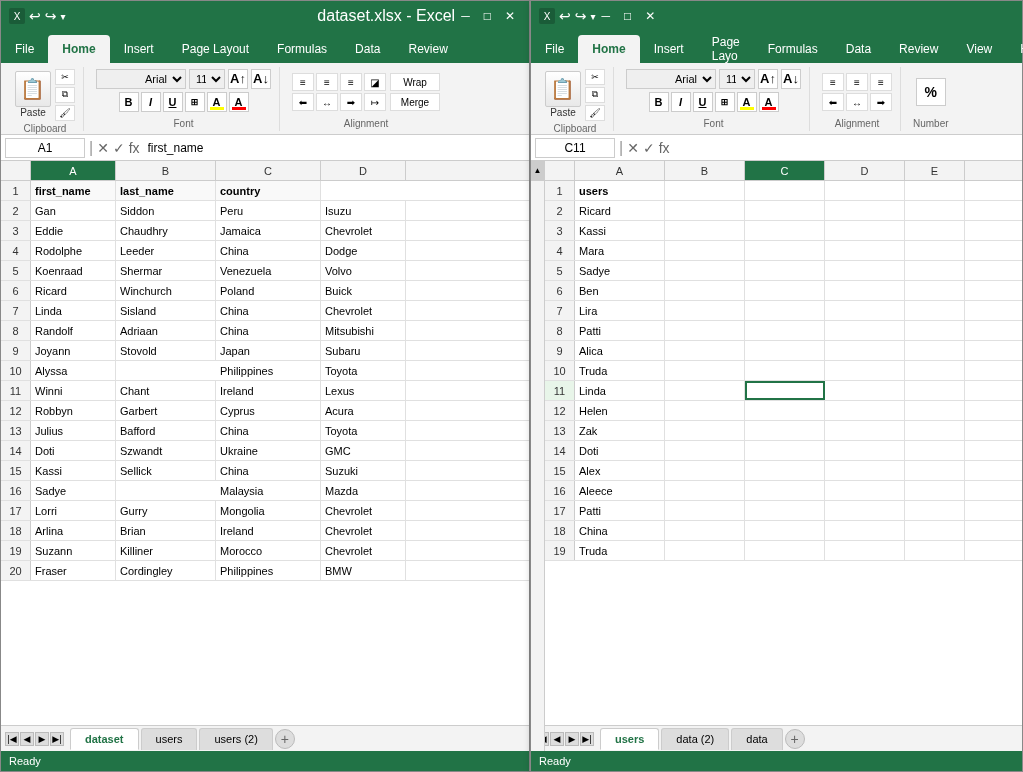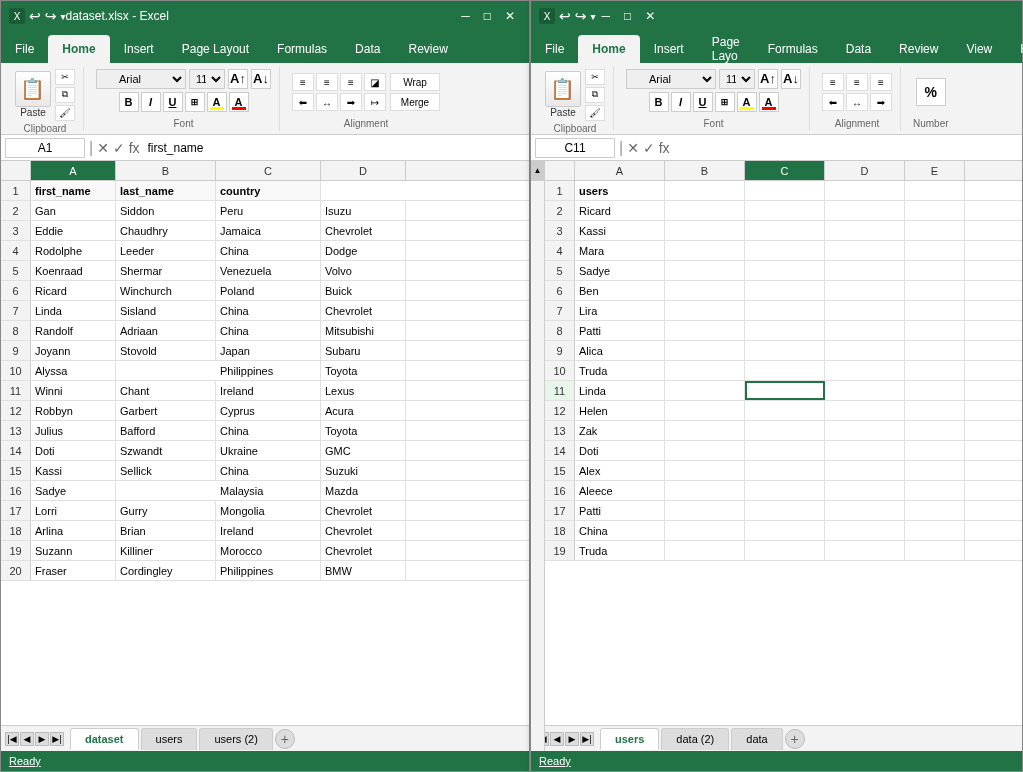--- a/index.html
+++ b/index.html
@@ -17,21 +17,21 @@
     .title-bar {
       height: 30px;
       background: #217346;
       display: flex;
       align-items: center;
       padding: 0 8px;
       color: white;
       font-size: 12px;
     }
     .title-bar .icons { display: flex; gap: 4px; align-items: center; }
-    .title-bar .title { flex: 1; text-align: left; font-size: 12px; }
+    .title-bar .title { flex: 1; text-align: right; font-size: 16px; }
     .title-bar .window-controls { display: flex; gap: 2px; }
     .title-icon { width: 16px; height: 16px; background: #1a5c38; border-radius: 2px; display: flex; align-items: center; justify-content: center; font-size: 10px; }
     .undo-icon { cursor: pointer; font-size: 14px; }
     .ribbon-tabs {
       display: flex;
       background: #217346;
       height: 32px;
       align-items: flex-end;
     }
     .ribbon-tab {
@@ -84,21 +84,21 @@
       display: flex; flex-direction: column; align-items: center; justify-content: center;
       font-size: 20px; cursor: pointer; border-radius: 2px;
     }
     .paste-label { font-size: 10px; color: #333; }
     .small-btns { display: flex; flex-direction: column; gap: 2px; }
     .small-btn { width: 20px; height: 16px; border: 1px solid #ddd; background: white; font-size: 9px; display: flex; align-items: center; justify-content: center; cursor: pointer; }
 
     
     .font-group-top { display: flex; gap: 3px; align-items: center; }
     .font-group-bottom { display: flex; gap: 2px; align-items: center; }
-    .font-select { width: 90px; height: 20px; border: 1px solid #ccc; font-size: 11px; padding: 1px 18px; }
+    .font-select { width: 90px; height: 20px; border: 1px solid #ccc; font-size: 11px; padding: 1px 2px; text-align: right; }
     .size-select { width: 36px; height: 20px; border: 1px solid #ccc; font-size: 11px; padding: 1px 2px; }
     .font-btn { width: 20px; height: 20px; border: 1px solid #ccc; background: white; font-size: 11px; font-weight: bold; cursor: pointer; display: flex; align-items: center; justify-content: center; }
     .bold { font-weight: bold; }
     .italic { font-style: italic; }
     .underline { text-decoration: underline; }
     .color-btn { position: relative; }
     .color-underline { position: absolute; bottom: 1px; left: 2px; right: 2px; height: 3px; background: red; }
 
     
     .formula-bar {
@@ -229,21 +229,20 @@
       bottom: 0;
       left: 0;
       right: 0;
       height: 20px;
       background: #217346;
       color: white;
       font-size: 11px;
       display: flex;
       align-items: center;
       padding: 0 8px;
-      text-decoration: underline;
     }
 
     
     #window1 {
       left: 0;
       top: 0;
       width: 530px;
       height: 772px;
     }
 

